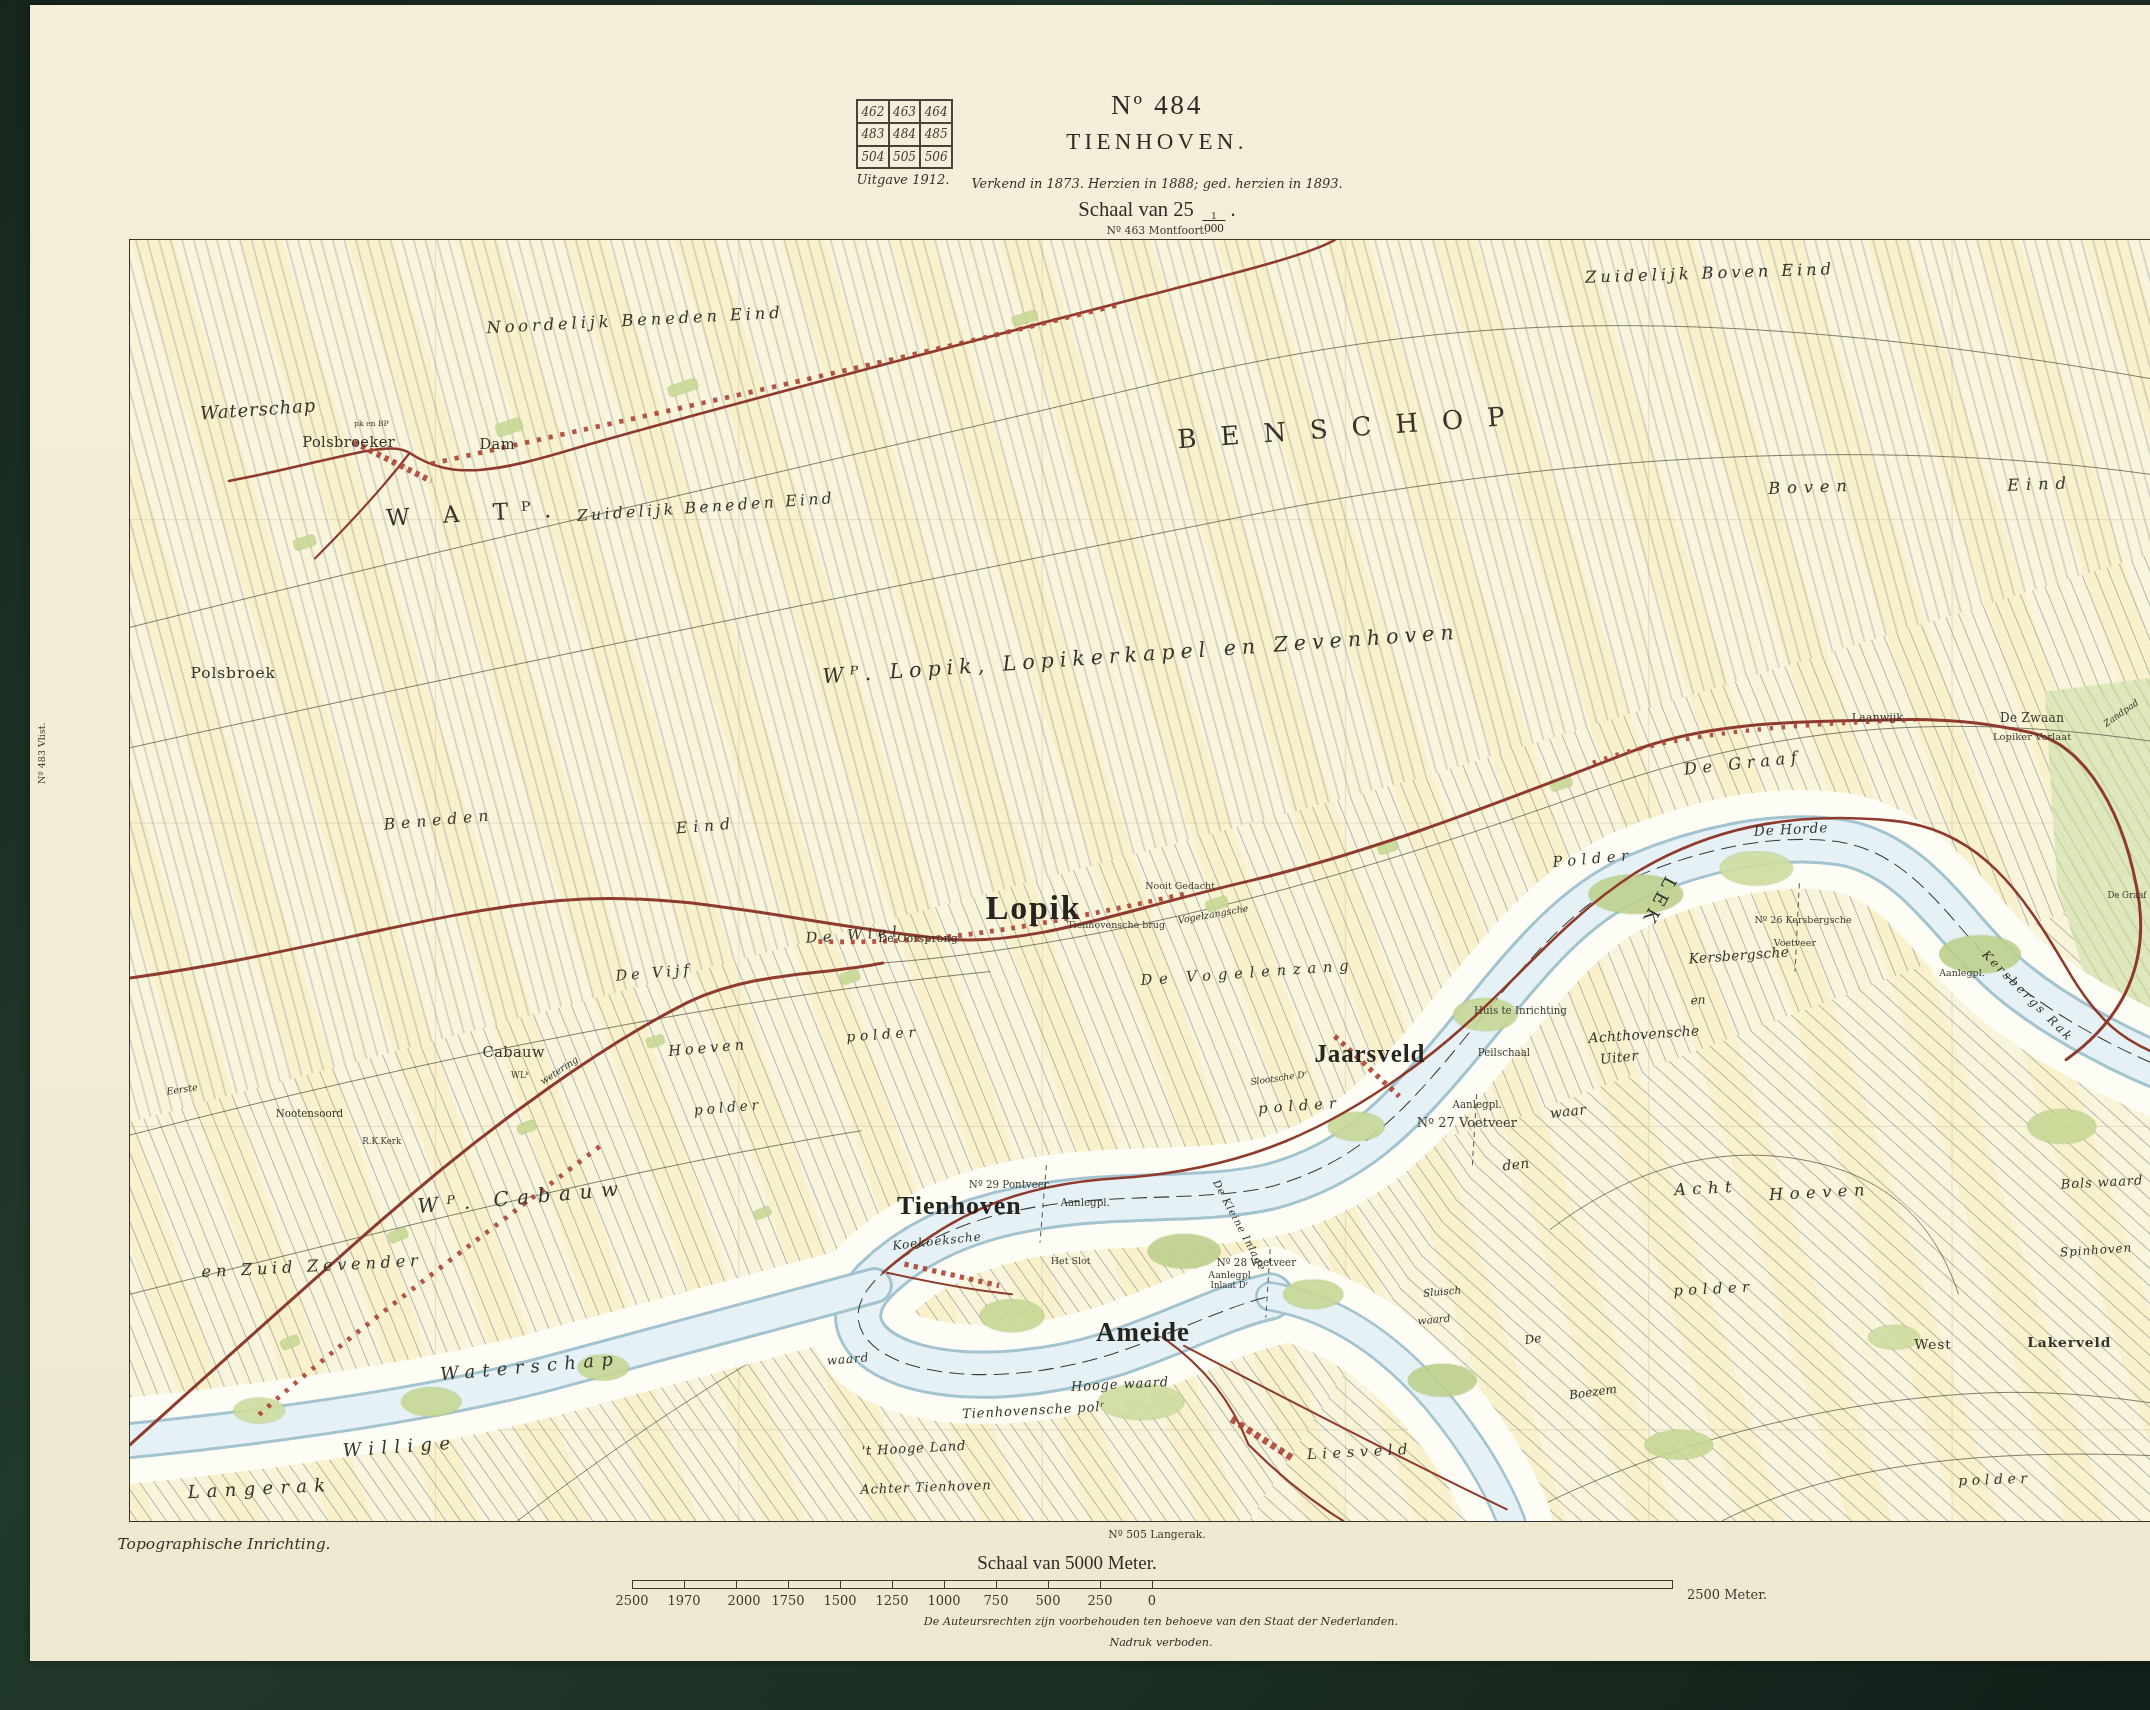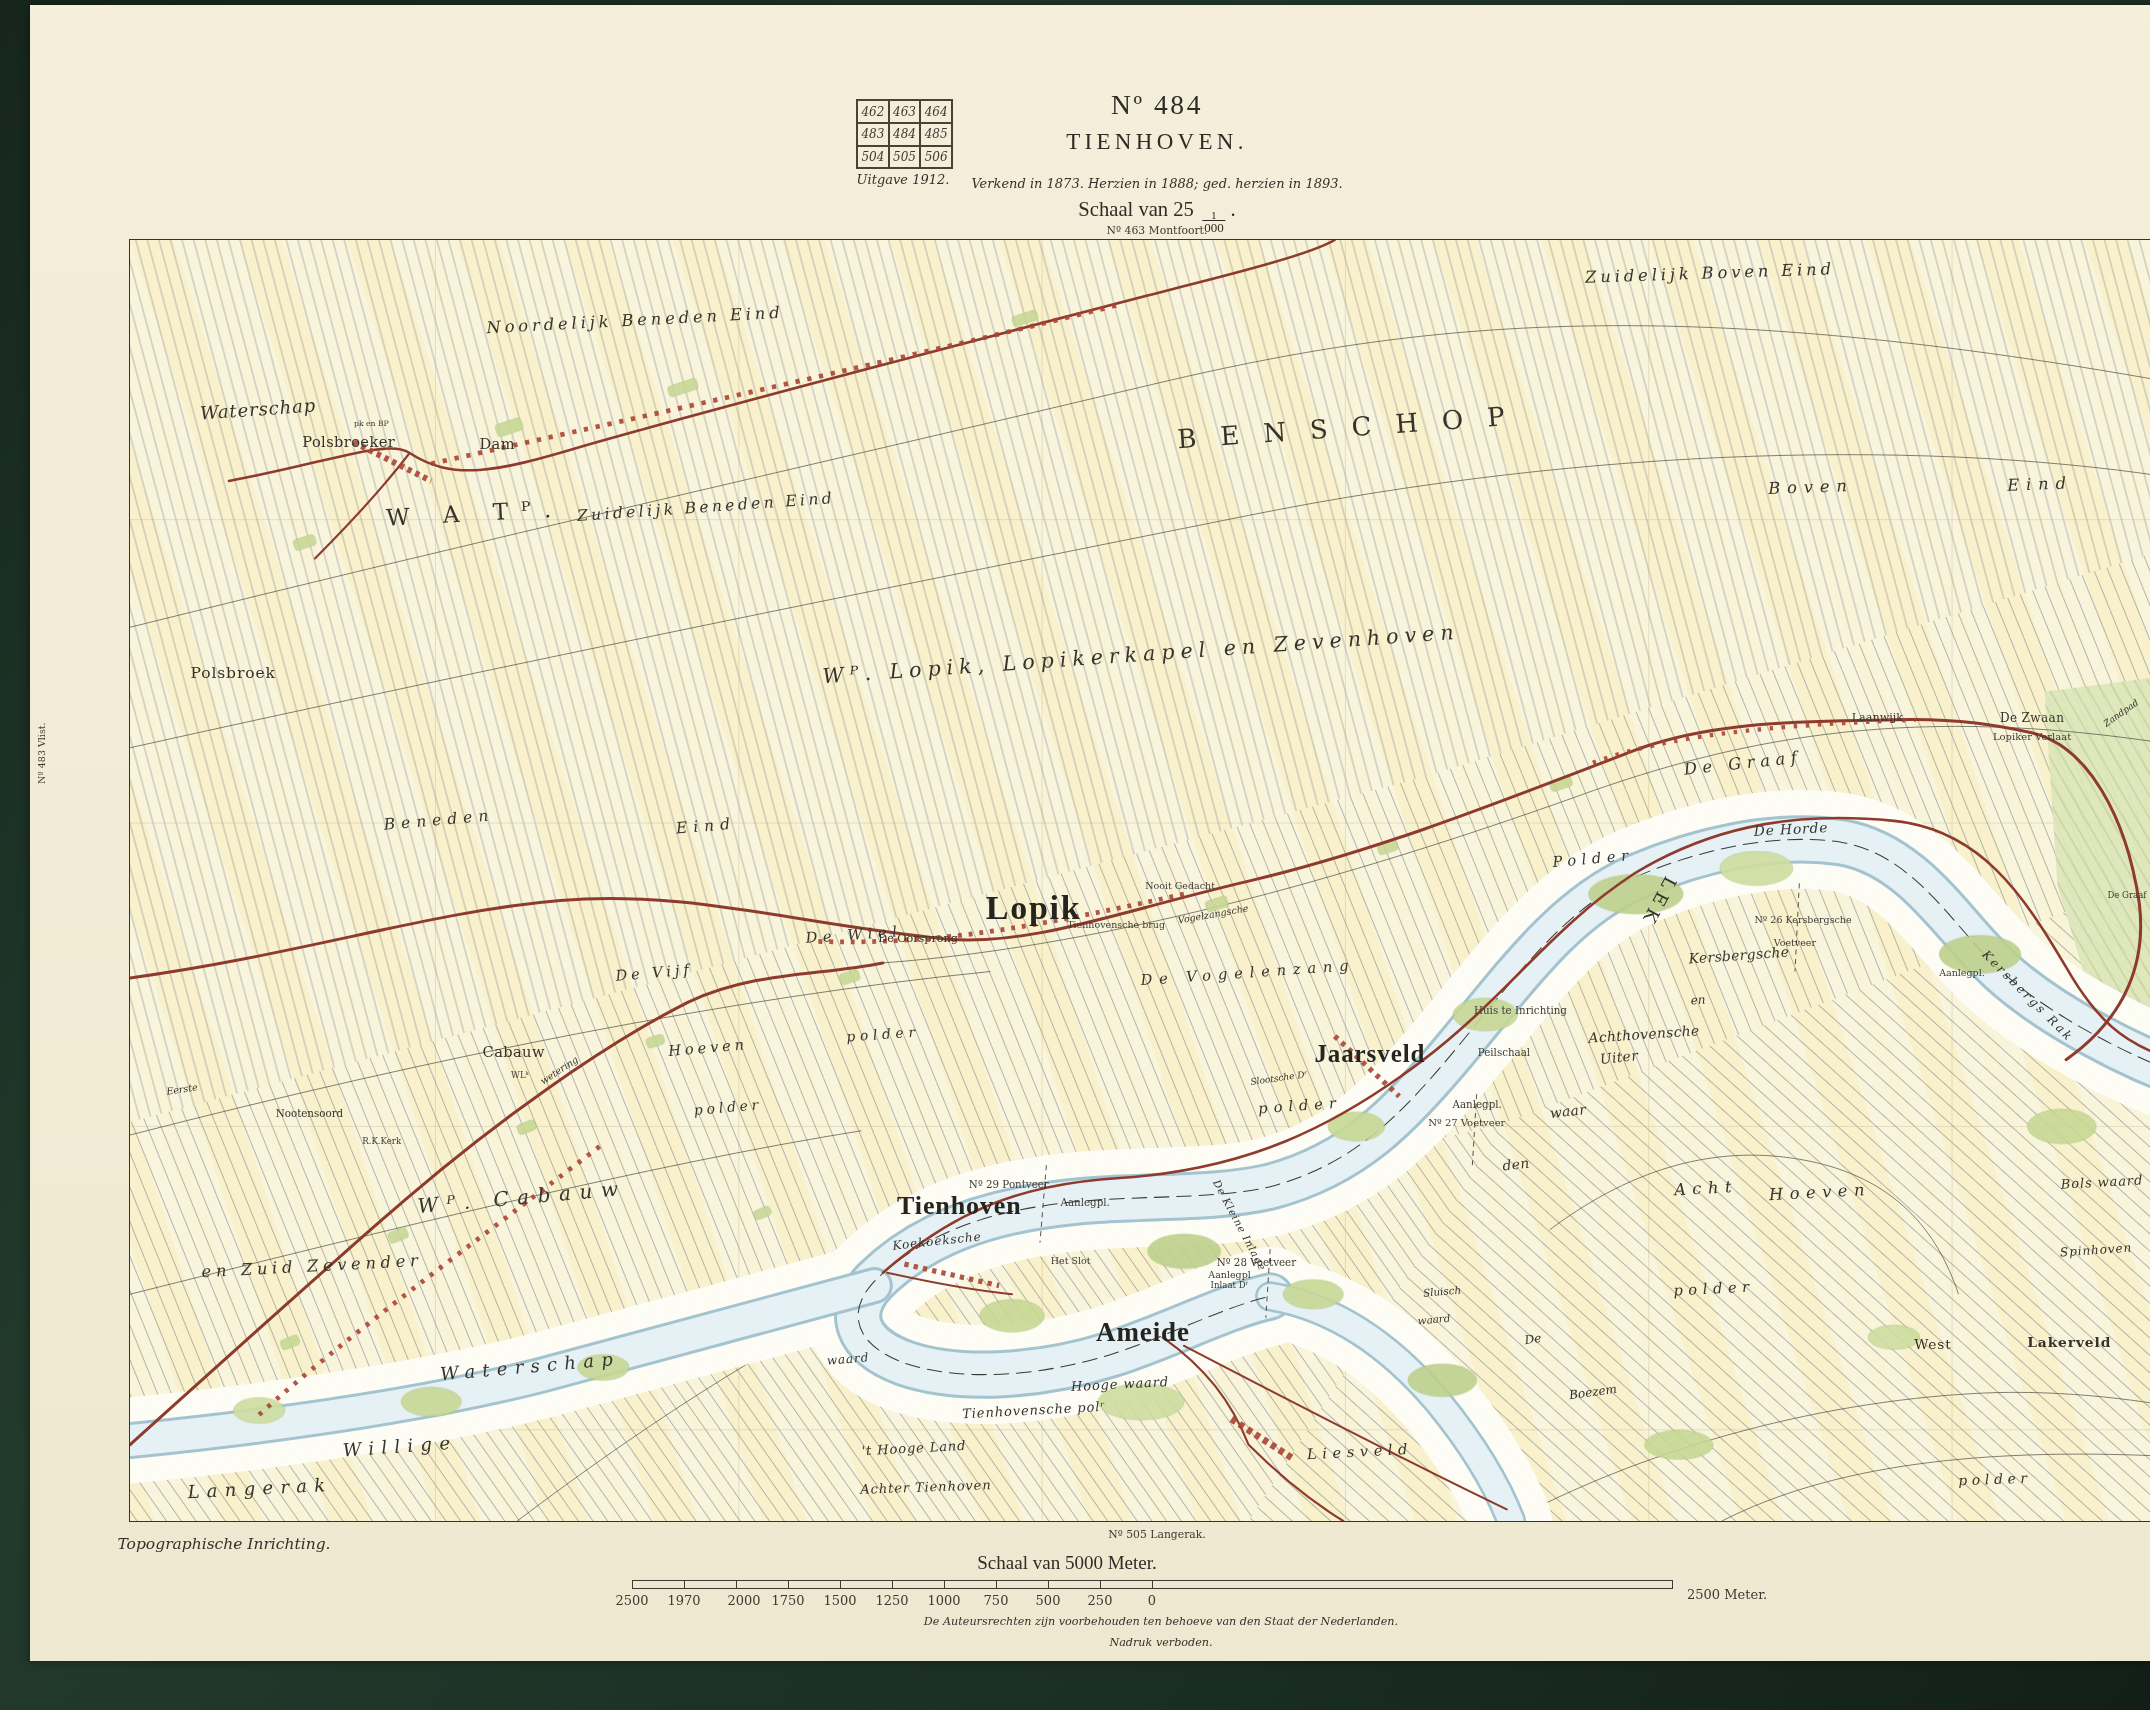--- a/index.html
+++ b/index.html
@@ -267,21 +267,21 @@
         <div class="ml st-it" style="left: 67.2%; top: 72.1%; font-size: 13.8px; letter-spacing: 0.4px; transform: translate(-50%, -50%) rotate(-6deg);">den</div>
         <div class="ml st-sm" style="left: 81.1%; top: 53%; font-size: 9.5px; letter-spacing: 0px; transform: translate(-50%, -50%) rotate(0deg);">Nº 26 Kersbergsche</div>
         <div class="ml st-sm" style="left: 80.7%; top: 54.8%; font-size: 9.5px; letter-spacing: 0px; transform: translate(-50%, -50%) rotate(0deg);">Voetveer</div>
         <div class="ml st-sm" style="left: 88.8%; top: 57.1%; font-size: 9.5px; letter-spacing: 0px; transform: translate(-50%, -50%) rotate(0deg);">Aanlegpl.</div>
         <div class="ml st-it" style="left: 92%; top: 59%; font-size: 12px; letter-spacing: 2.6px; transform: translate(-50%, -50%) rotate(45deg);">Kersbergs Rak</div>
         <div class="ml st-sm" style="left: 96.8%; top: 51.1%; font-size: 8.6px; letter-spacing: 0px; transform: translate(-50%, -50%) rotate(0deg);">De Graaf</div>
         <div class="ml st-big" style="left: 60.1%; top: 63.5%; font-size: 25px; letter-spacing: 0.9px; transform: translate(-50%, -50%) rotate(0deg);">Jaarsveld</div>
         <div class="ml st-sm" style="left: 67.4%; top: 60.1%; font-size: 10.3px; letter-spacing: 0px; transform: translate(-50%, -50%) rotate(0deg);">Huis te Inrichting</div>
         <div class="ml st-sm" style="left: 66.6%; top: 63.4%; font-size: 10.3px; letter-spacing: 0px; transform: translate(-50%, -50%) rotate(0deg);">Peilschaal</div>
         <div class="ml st-sm" style="left: 65.3%; top: 67.4%; font-size: 10.3px; letter-spacing: 0px; transform: translate(-50%, -50%) rotate(0deg);">Aanlegpl.</div>
-        <div class="ml st-sm" style="left: 64.8%; top: 68.8%; font-size: 10px; letter-spacing: 0px; transform: translate(-50%, -50%) rotate(0deg); text-align: right;">Nº 27 Voetveer</div>
+        <div class="ml st-sm" style="left: 64.8%; top: 68.8%; font-size: 13px; letter-spacing: 0px; transform: translate(-50%, -50%) rotate(0deg); text-align: right;">Nº 27 Voetveer</div>
         <div class="ml st-it" style="left: 55.7%; top: 65.4%; font-size: 9px; letter-spacing: 0px; transform: translate(-50%, -50%) rotate(-8deg);">Slootsche Dʳ</div>
         <div class="ml st-it" style="left: 56.7%; top: 67.5%; font-size: 14.6px; letter-spacing: 6px; transform: translate(-50%, -50%) rotate(-4deg);">polder</div>
         <div class="ml st-it" style="left: 54.2%; top: 57.1%; font-size: 14.6px; letter-spacing: 6.9px; transform: translate(-50%, -50%) rotate(-4deg);">De Vogelenzang</div>
         <div class="ml st-it" style="left: 35.1%; top: 54.2%; font-size: 14.6px; letter-spacing: 5.6px; transform: translate(-50%, -50%) rotate(-4deg);">De Wiel</div>
         <div class="ml st-it" style="left: 36.5%; top: 62%; font-size: 13.8px; letter-spacing: 4.7px; transform: translate(-50%, -50%) rotate(-4deg);">polder</div>
         <div class="ml st-it" style="left: 25.4%; top: 57.1%; font-size: 14.6px; letter-spacing: 3.9px; transform: translate(-50%, -50%) rotate(-5deg);">De Vijf</div>
         <div class="ml st-it" style="left: 28%; top: 63%; font-size: 14.6px; letter-spacing: 3.9px; transform: translate(-50%, -50%) rotate(-5deg);">Hoeven</div>
         <div class="ml st-it" style="left: 29%; top: 67.7%; font-size: 13.8px; letter-spacing: 3.9px; transform: translate(-50%, -50%) rotate(-5deg);">polder</div>
         <div class="ml st-rm" style="left: 38.2%; top: 54.5%; font-size: 11.2px; letter-spacing: 0px; transform: translate(-50%, -50%) rotate(0deg);">De Oorsprong</div>
         <div class="ml st-sm" style="left: 50.9%; top: 50.3%; font-size: 9.5px; letter-spacing: 0px; transform: translate(-50%, -50%) rotate(0deg);">Nooit Gedacht</div>

